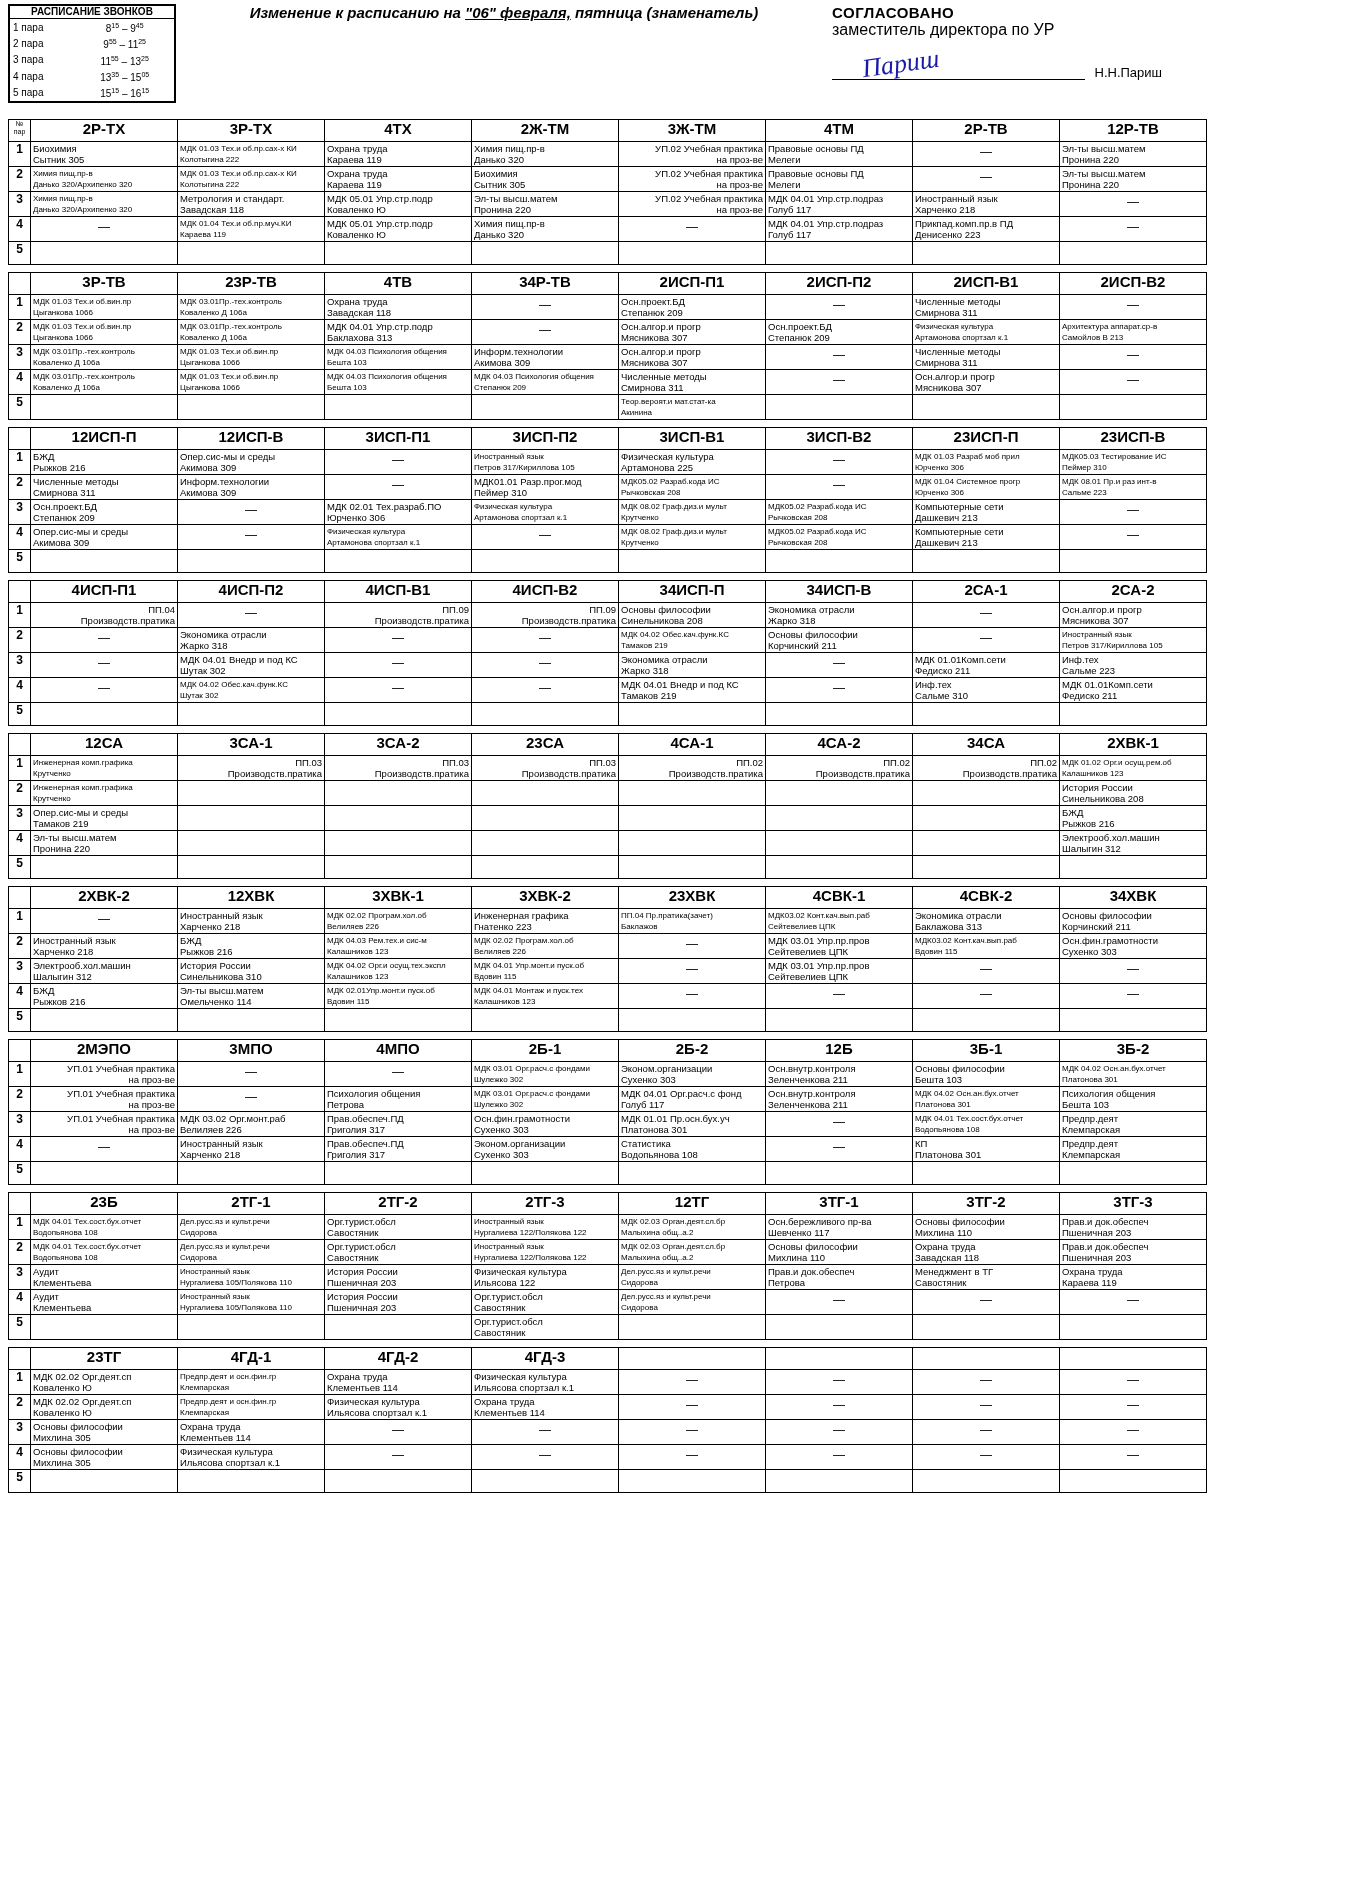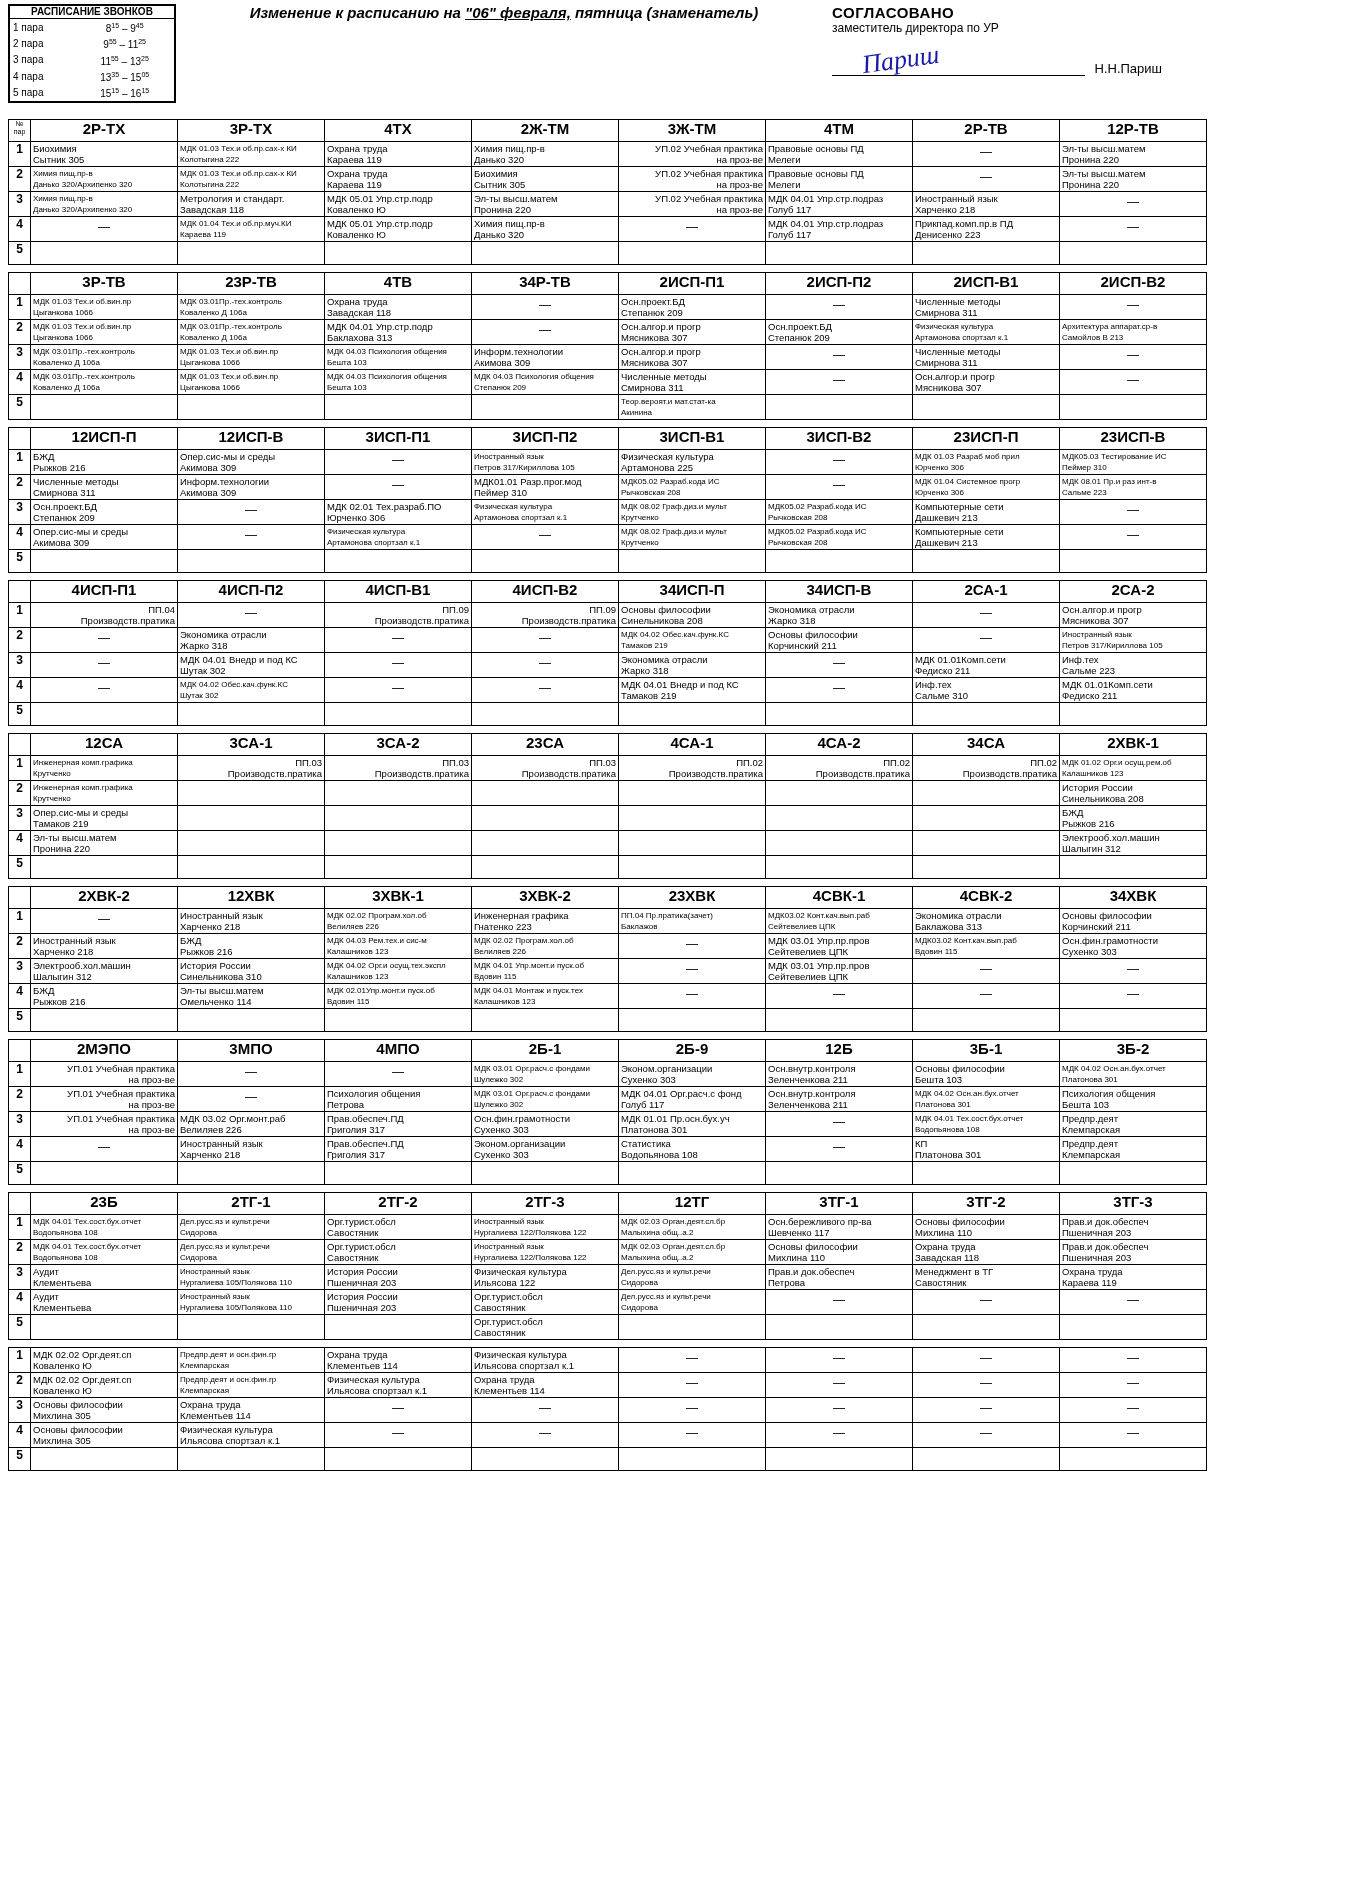--- a/index.html
+++ b/index.html
@@ -12,21 +12,21 @@
   .bells-title{text-align:center;font-size:10px;font-weight:bold;border-bottom:1px solid #000;line-height:12px;}
   .bells table{border-collapse:collapse;width:100%;}
   .bells td{font-size:10px;padding:0 3px;line-height:13px;}
   .bells td.t{text-align:center;white-space:nowrap;}
   sup{font-size:7px;vertical-align:super;}
   .hdr-mid{flex:1;display:flex;align-items:flex-end;justify-content:center;padding-bottom:4px;}
   .chg-title{font-size:15px;font-style:italic;font-weight:bold;text-align:center;}
   .chg-title .u{text-decoration:underline;}
   .hdr-right{width:330px;position:relative;}
   .agreed{font-size:15px;font-weight:bold;letter-spacing:.5px;}
-  .agreed-sub{font-size:12px;}
+  .agreed-sub{font-size:16px;}
   .sign-row{display:flex;align-items:flex-end;justify-content:flex-end;margin-top:14px;}
   .sign-line{flex:1;border-bottom:1px solid #000;height:26px;position:relative;}
   .sign-script{position:absolute;left:30px;top:-4px;font-family:"Liberation Serif",serif;font-style:italic;font-size:26px;color:#1a1aa8;transform:rotate(-8deg);}
   .sign-name{font-size:13px;padding-left:10px;white-space:nowrap;}
 
   
   table.sched{border-collapse:collapse;table-layout:fixed;width:100%;margin-top:16px;}
   table.sched td{border:1px solid #000;vertical-align:top;padding:0;}
   .numcol{width:22px;}
   .grpcol{width:147px;}
@@ -1391,21 +1391,21 @@
         </tr>
         <tr class="bandgap">
           <td colspan="9"></td>
         </tr>
         <tr>
           <td class="numhdr"></td>
           <td class="grp">2МЭПО</td>
           <td class="grp">3МПО</td>
           <td class="grp">4МПО</td>
           <td class="grp">2Б-1</td>
-          <td class="grp">2Б-9</td>
+          <td class="grp">2Б-2</td>
           <td class="grp">12Б</td>
           <td class="grp">3Б-1</td>
           <td class="grp">3Б-2</td>
         </tr>
         <tr>
           <td class="num">1</td>
           <td>
             <div class="cell ctr">
               <div class="l1">УП.01 Учебная практика</div>
               <div class="l2">на проз-ве</div>
@@ -1852,20 +1852,31 @@
             <div class="cell">&nbsp;</div>
           </td>
           <td>
             <div class="cell">&nbsp;</div>
           </td>
         </tr>
         <tr class="bandgap">
           <td colspan="9"></td>
         </tr>
         <tr>
+          <td class="numhdr"></td>
+          <td class="grp">23ТГ</td>
+          <td class="grp">4ГД-1</td>
+          <td class="grp">4ГД-2</td>
+          <td class="grp">4ГД-3</td>
+          <td class="grp"></td>
+          <td class="grp"></td>
+          <td class="grp"></td>
+          <td class="grp"></td>
+        </tr>
+        <tr>
           <td class="num">1</td>
           <td>
             <div class="cell">
               <div class="l1">МДК 02.02 Орг.деят.сп</div>
               <div class="l2">Коваленко Ю</div>
             </div>
           </td>
           <td>
             <div class="cell small">
               <div class="l1">Предпр.деят и осн.фин.гр</div>

